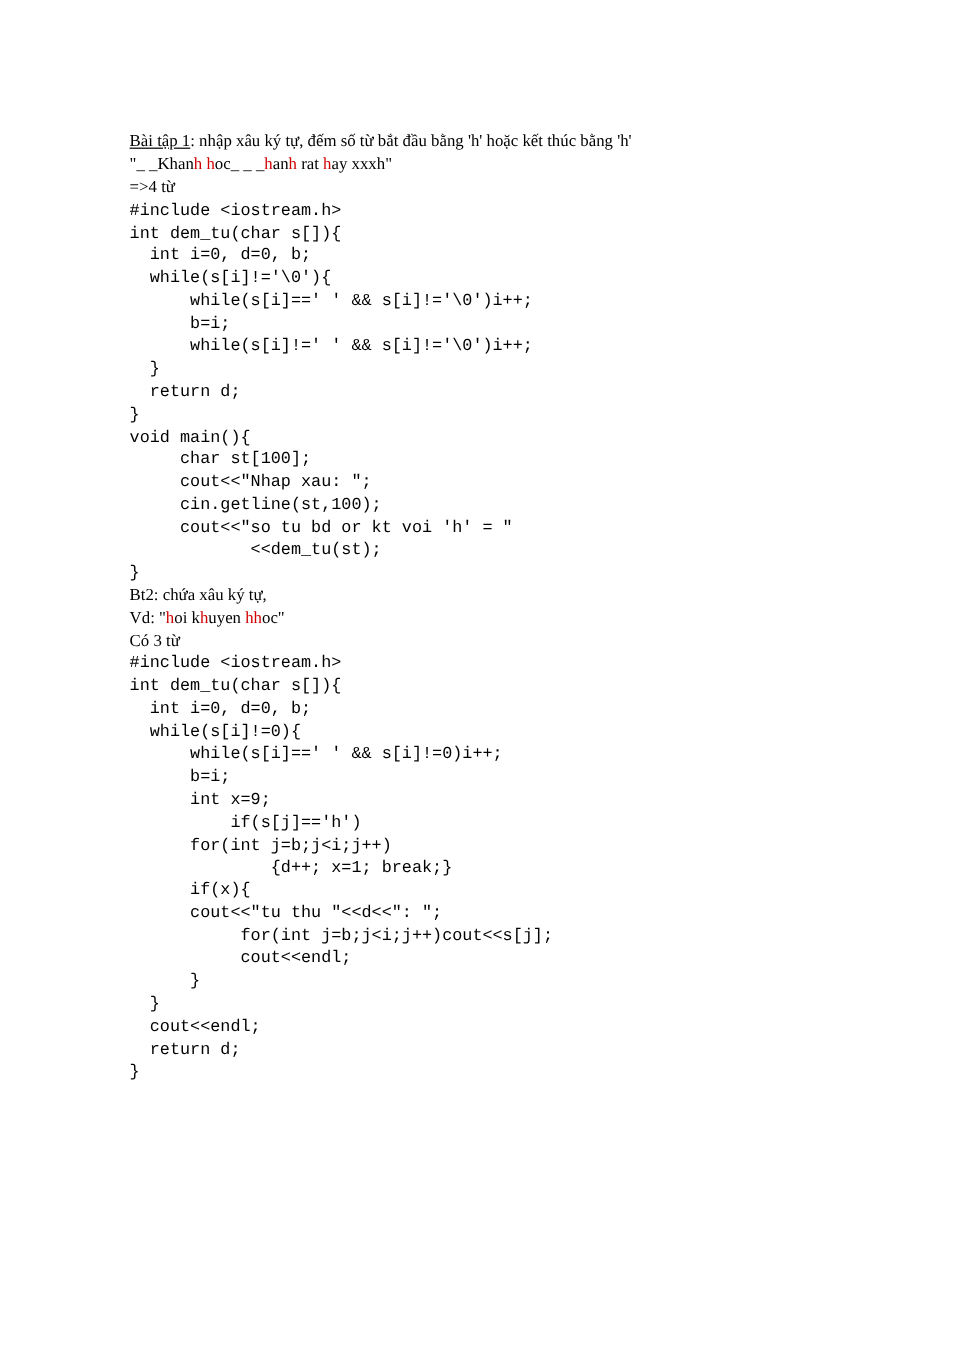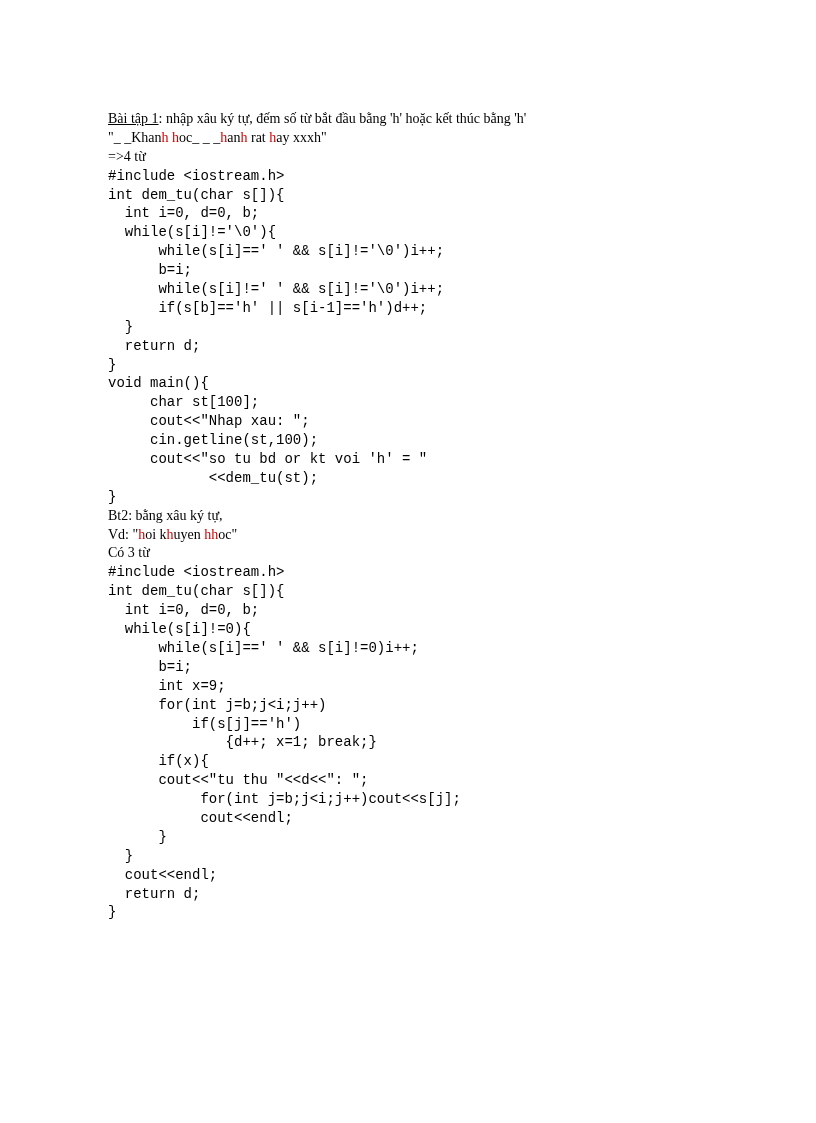--- a/index.html
+++ b/index.html
@@ -47,47 +47,46 @@
 
   <div class="serif line">=&gt;4 từ</div>
 
   <div class="mono line">#include &lt;iostream.h&gt;</div>
   <div class="mono line">int dem_tu(char s[]){</div>
   <div class="mono line">  int i=0, d=0, b;</div>
   <div class="mono line">  while(s[i]!='\0'){</div>
   <div class="mono line">      while(s[i]==' ' &amp;&amp; s[i]!='\0')i++;</div>
   <div class="mono line">      b=i;</div>
   <div class="mono line">      while(s[i]!=' ' &amp;&amp; s[i]!='\0')i++;</div>
-  <div class="mono line">      if(s[b]=='h' || s[i-1]=='h')d++;</div>
   <div class="mono line">  }</div>
   <div class="mono line">  return d;</div>
   <div class="mono line">}</div>
   <div class="mono line">void main(){</div>
   <div class="mono line">     char st[100];</div>
   <div class="mono line">     cout&lt;&lt;"Nhap xau: ";</div>
   <div class="mono line">     cin.getline(st,100);</div>
   <div class="mono line">     cout&lt;&lt;"so tu bd or kt voi 'h' = "</div>
   <div class="mono line">            &lt;&lt;dem_tu(st);</div>
   <div class="mono line">}</div>
 
-  <div class="serif line">Bt2: bằng xâu ký tự,</div>
+  <div class="serif line">Bt2: chứa xâu ký tự,</div>
 
   <div class="serif line"><span>Vd: "</span><span class="red">h</span><span>oi k</span><span class="red">h</span><span>uyen </span><span class="red">hh</span><span>oc"</span></div>
 
   <div class="serif line">Có 3 từ</div>
 
   <div class="mono line">#include &lt;iostream.h&gt;</div>
   <div class="mono line">int dem_tu(char s[]){</div>
   <div class="mono line">  int i=0, d=0, b;</div>
   <div class="mono line">  while(s[i]!=0){</div>
   <div class="mono line">      while(s[i]==' ' &amp;&amp; s[i]!=0)i++;</div>
   <div class="mono line">      b=i;</div>
   <div class="mono line">      int x=9;</div>
+  <div class="mono line">          if(s[j]=='h')</div>
   <div class="mono line">      for(int j=b;j&lt;i;j++)</div>
-  <div class="mono line">          if(s[j]=='h')</div>
   <div class="mono line">              {d++; x=1; break;}</div>
   <div class="mono line">      if(x){</div>
   <div class="mono line">      cout&lt;&lt;"tu thu "&lt;&lt;d&lt;&lt;": ";</div>
   <div class="mono line">           for(int j=b;j&lt;i;j++)cout&lt;&lt;s[j];</div>
   <div class="mono line">           cout&lt;&lt;endl;</div>
   <div class="mono line">      }</div>
   <div class="mono line">  }</div>
   <div class="mono line">  cout&lt;&lt;endl;</div>
   <div class="mono line">  return d;</div>
   <div class="mono line">}</div>

